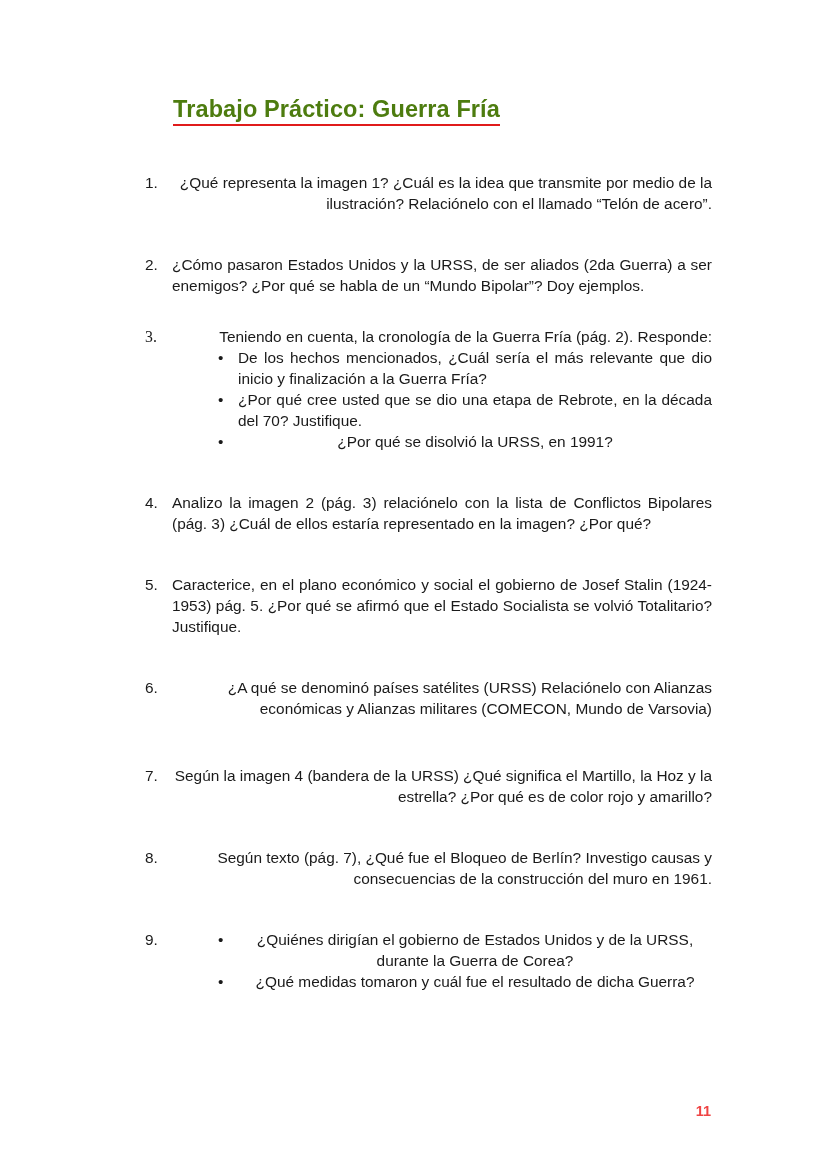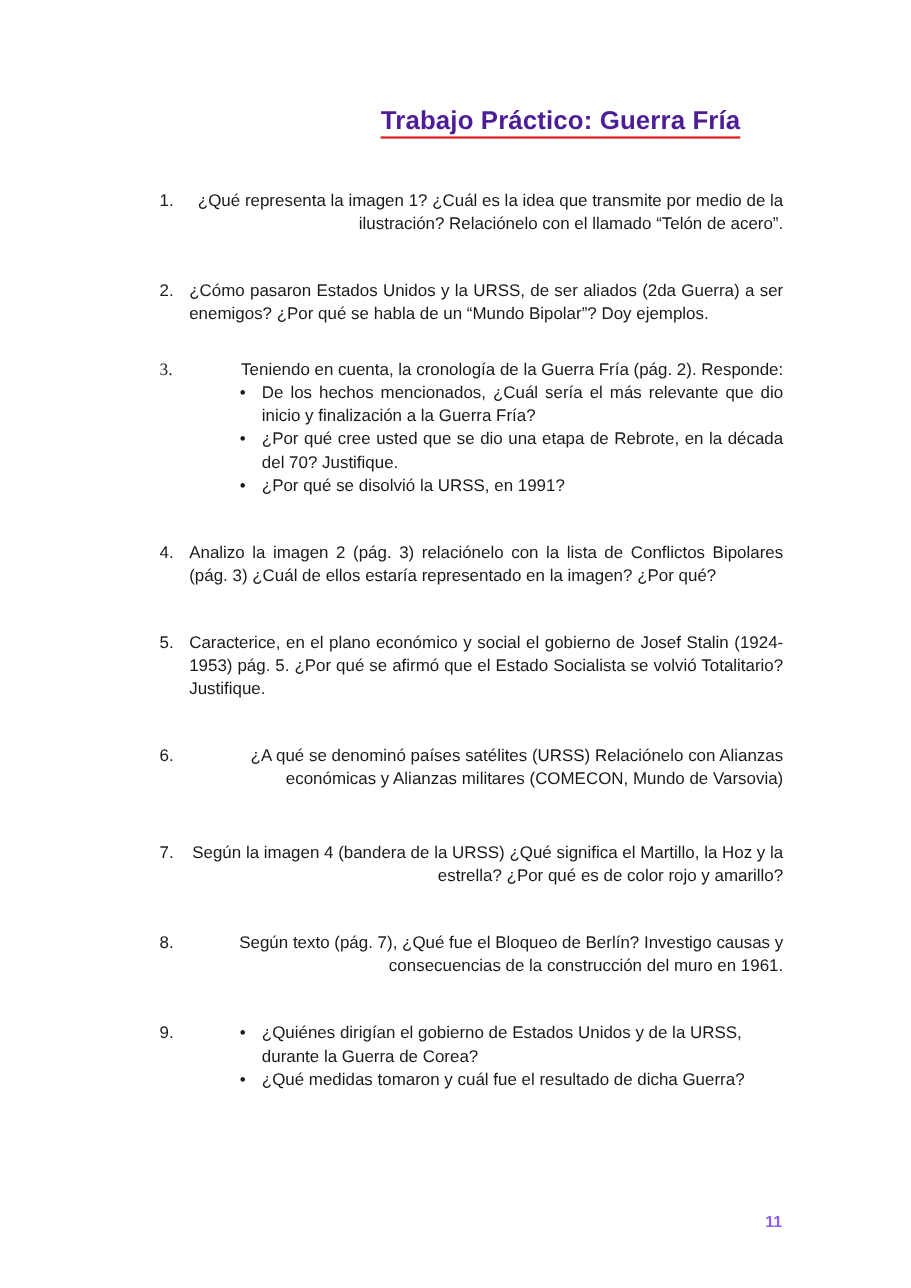--- a/index.html
+++ b/index.html
@@ -24,24 +24,24 @@
     height: 1171px;
     box-sizing: border-box;
   }
 
   
   .doc-title {
     position: absolute;
     top: 96px;
     left: 0;
     width: 673px;
-    text-align: right;
+    text-align: center;
     font-size: 23.5px;
     font-weight: bold;
-    color: #4c1d95;
+    color: #4d7c0f;
     letter-spacing: 0.1px;
   }
   .doc-title .title-text {
     display: inline-block;
     border-bottom: 2.5px solid #e01b1b;
     padding-bottom: 1px;
   }
 
   
   .qlist {
@@ -113,37 +113,38 @@
   }
   .bullets li .bullet-dot {
     position: absolute;
     left: 0;
     top: 0;
     font-size: 15.4px;
     line-height: 21px;
   }
   .bullets li .bullet-text {
     display: block;
+    text-align: center;
   }
   .bullets li.justify .bullet-text {
     text-align: justify;
     text-align-last: left;
   }
   .gap-xl { margin-bottom: 40px; }
   .gap-md { margin-bottom: 30px; }
   .gap-sm { margin-bottom: 20px; }
 
   
   .page-number {
     position: absolute;
     right: 117px;
     bottom: 52px;
     font-size: 14.5px;
     font-weight: bold;
-    color: #8b5cf6;
+    color: #ef4444;
   }
 </style>
 </head>
 <body>
 
 <div class="page">
 
   <div class="doc-title">
     <span class="title-text">Trabajo Práctico: Guerra Fría</span>
   </div>

